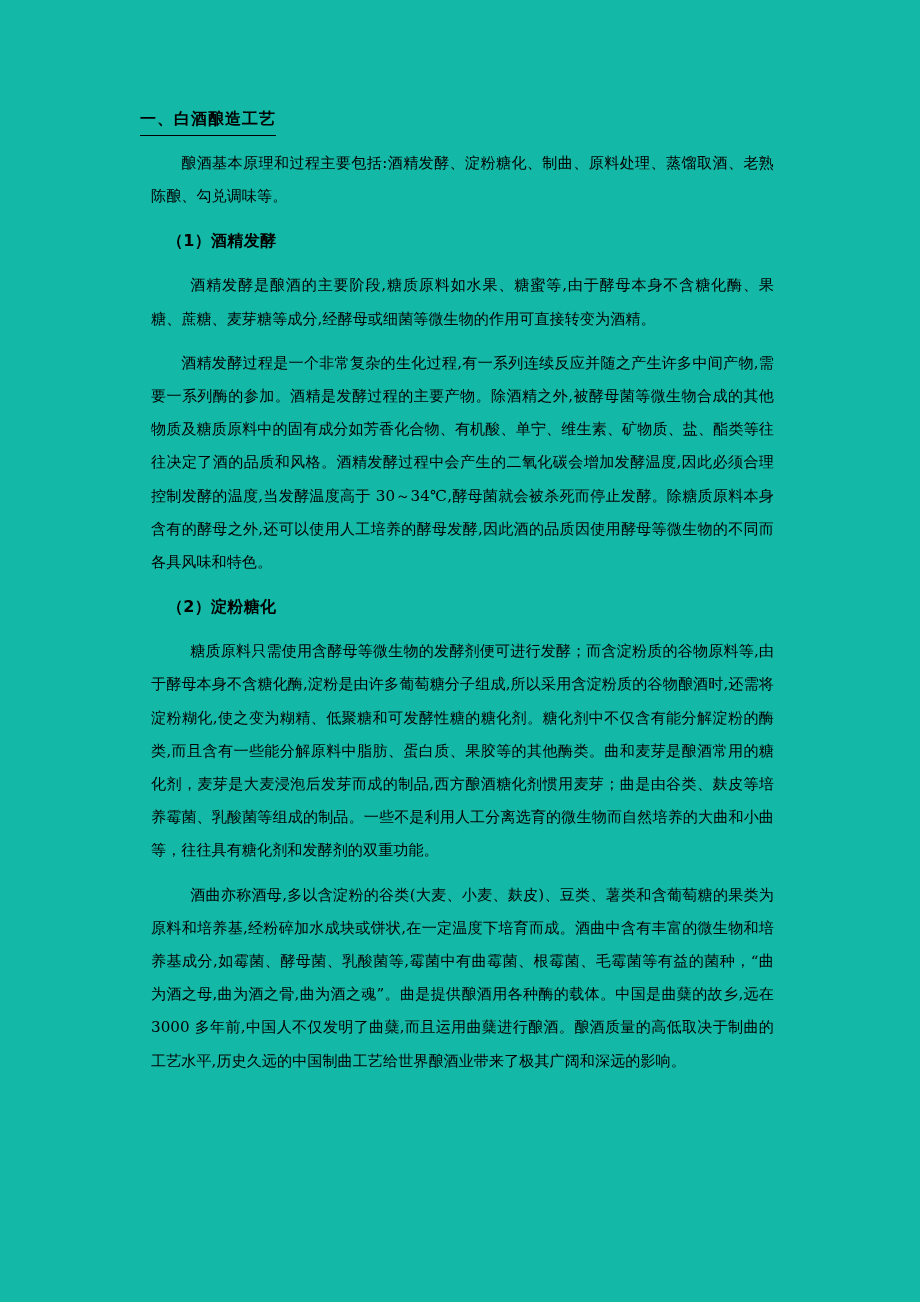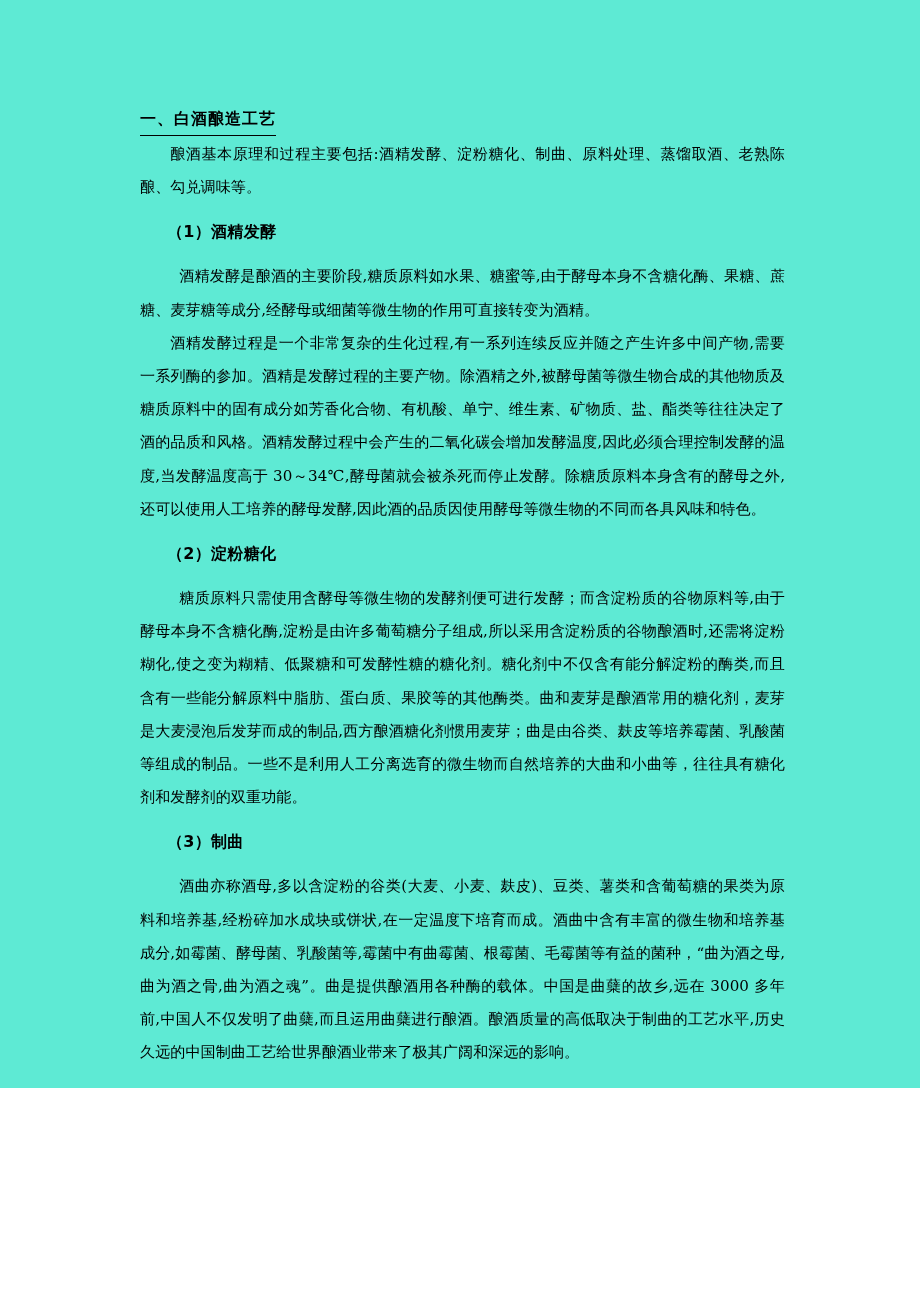--- a/index.html
+++ b/index.html
@@ -11,22 +11,22 @@
     width: 920px;
     height: 1302px;
     overflow: hidden;
     font-family: "DejaVu Serif", "Liberation Serif", serif;
     color: #000000;
     -webkit-font-smoothing: antialiased;
   }
   .page {
     position: relative;
     width: 920px;
-    height: 1088px;
-    background: #5eead4;
+    height: 1302px;
+    background: #14b8a6;
     box-sizing: border-box;
   }
   .content {
     position: absolute;
     left: 140px;
     top: 104px;
     width: 645px;
   }
   .doc-heading {
     font-size: 16.5px;
@@ -51,21 +51,21 @@
     line-height: 34px;
     margin: 11px;
     text-indent: 16px;
     font-family: "DejaVu Sans", "Liberation Sans", sans-serif;
     letter-spacing: 0.3px;
     white-space: nowrap;
   }
   p.body-para {
     font-size: 15.1px;
     line-height: 33.2px;
-    margin: 0;
+    margin: 11px;
     text-align: justify;
     text-justify: inter-ideograph;
     text-indent: 2em;
     letter-spacing: 0.05px;
     word-break: break-all;
     font-family: "DejaVu Serif", "Liberation Serif", serif;
   }
   p.body-para.indent3 {
     text-indent: 2.6em;
   }
@@ -80,17 +80,16 @@
 
     <p class="body-para">酿酒基本原理和过程主要包括:酒精发酵、淀粉糖化、制曲、原料处理、蒸馏取酒、老熟陈酿、勾兑调味等。</p>
 
     <h2 class="section-heading">（1）酒精发酵</h2>
     <p class="body-para indent3">酒精发酵是酿酒的主要阶段,糖质原料如水果、糖蜜等,由于酵母本身不含糖化酶、果糖、蔗糖、麦芽糖等成分,经酵母或细菌等微生物的作用可直接转变为酒精。</p>
     <p class="body-para">酒精发酵过程是一个非常复杂的生化过程,有一系列连续反应并随之产生许多中间产物,需要一系列酶的参加。酒精是发酵过程的主要产物。除酒精之外,被酵母菌等微生物合成的其他物质及糖质原料中的固有成分如芳香化合物、有机酸、单宁、维生素、矿物质、盐、酯类等往往决定了酒的品质和风格。酒精发酵过程中会产生的二氧化碳会增加发酵温度,因此必须合理控制发酵的温度,当发酵温度高于 30～34℃,酵母菌就会被杀死而停止发酵。除糖质原料本身含有的酵母之外,还可以使用人工培养的酵母发酵,因此酒的品质因使用酵母等微生物的不同而各具风味和特色。</p>
 
     <h2 class="section-heading">（2）淀粉糖化</h2>
     <p class="body-para indent3">糖质原料只需使用含酵母等微生物的发酵剂便可进行发酵；而含淀粉质的谷物原料等,由于酵母本身不含糖化酶,淀粉是由许多葡萄糖分子组成,所以采用含淀粉质的谷物酿酒时,还需将淀粉糊化,使之变为糊精、低聚糖和可发酵性糖的糖化剂。糖化剂中不仅含有能分解淀粉的酶类,而且含有一些能分解原料中脂肪、蛋白质、果胶等的其他酶类。曲和麦芽是酿酒常用的糖化剂，麦芽是大麦浸泡后发芽而成的制品,西方酿酒糖化剂惯用麦芽；曲是由谷类、麸皮等培养霉菌、乳酸菌等组成的制品。一些不是利用人工分离选育的微生物而自然培养的大曲和小曲等，往往具有糖化剂和发酵剂的双重功能。</p>
 
-    <h2 class="section-heading">（3）制曲</h2>
     <p class="body-para indent3">酒曲亦称酒母,多以含淀粉的谷类(大麦、小麦、麸皮)、豆类、薯类和含葡萄糖的果类为原料和培养基,经粉碎加水成块或饼状,在一定温度下培育而成。酒曲中含有丰富的微生物和培养基成分,如霉菌、酵母菌、乳酸菌等,霉菌中有曲霉菌、根霉菌、毛霉菌等有益的菌种，“曲为酒之母,曲为酒之骨,曲为酒之魂”。曲是提供酿酒用各种酶的载体。中国是曲蘖的故乡,远在 3000 多年前,中国人不仅发明了曲蘖,而且运用曲蘖进行酿酒。酿酒质量的高低取决于制曲的工艺水平,历史久远的中国制曲工艺给世界酿酒业带来了极其广阔和深远的影响。</p>
 
   </div>
 </div>
 
 </body></html>

